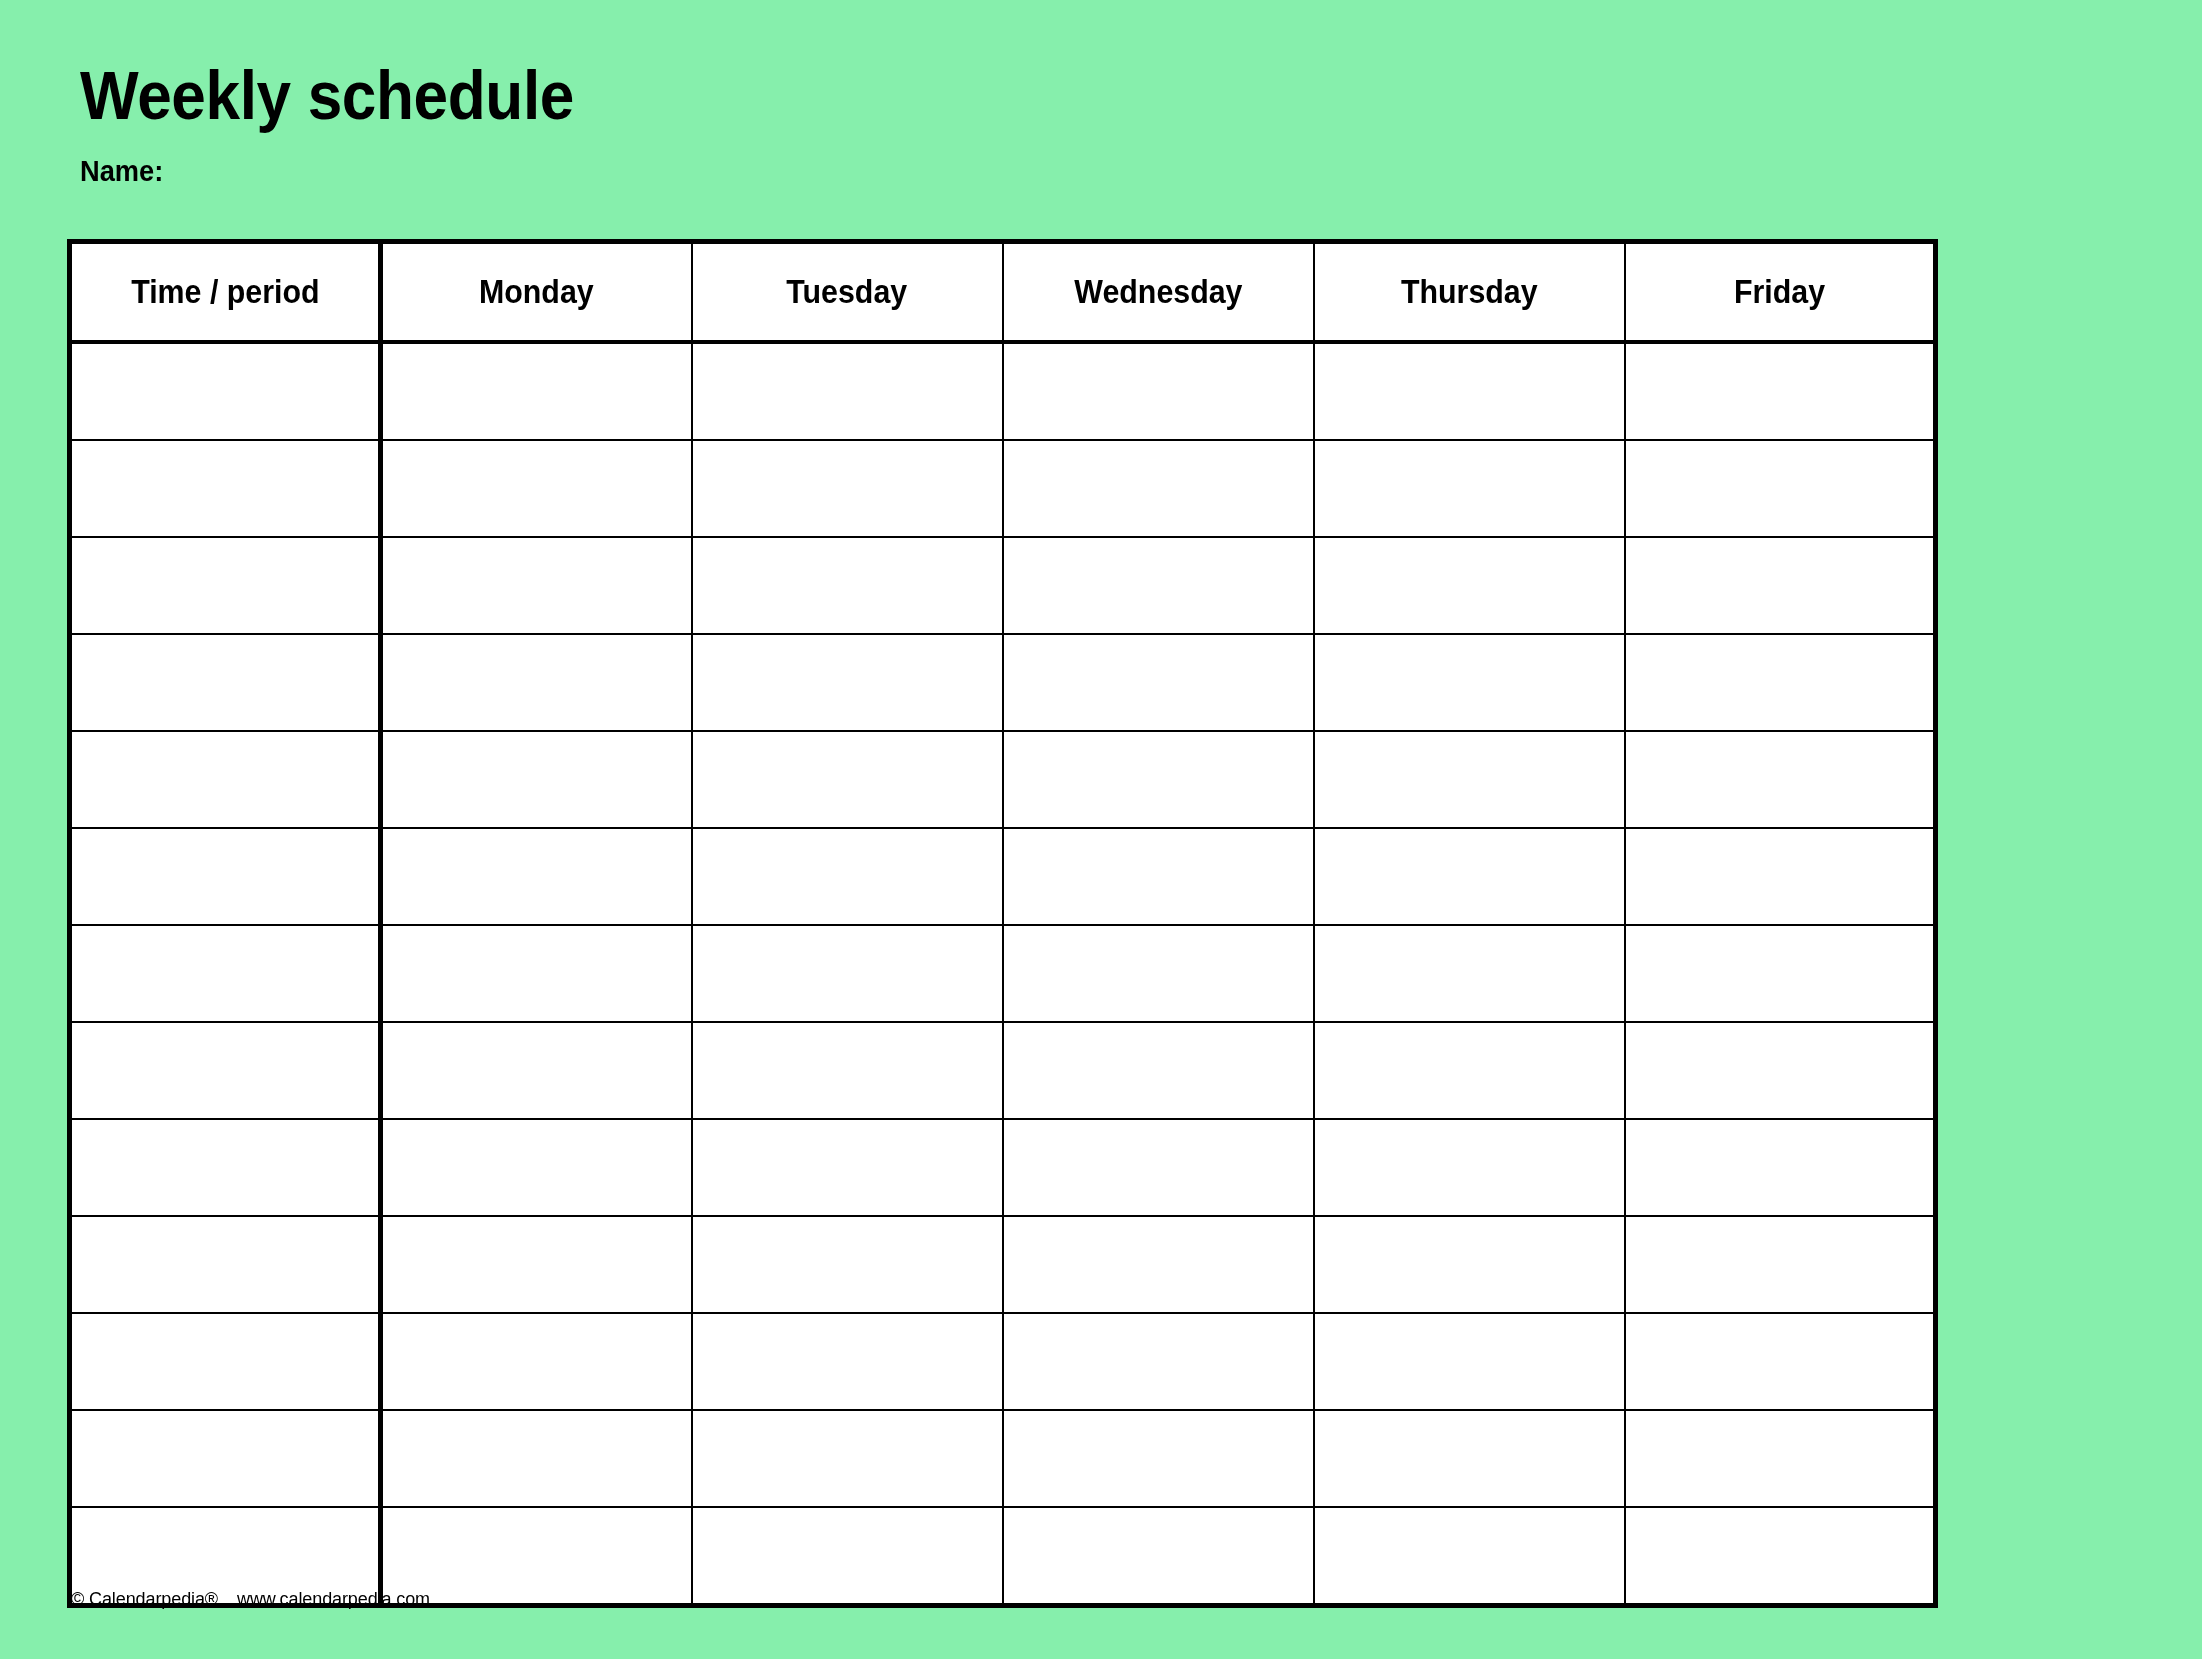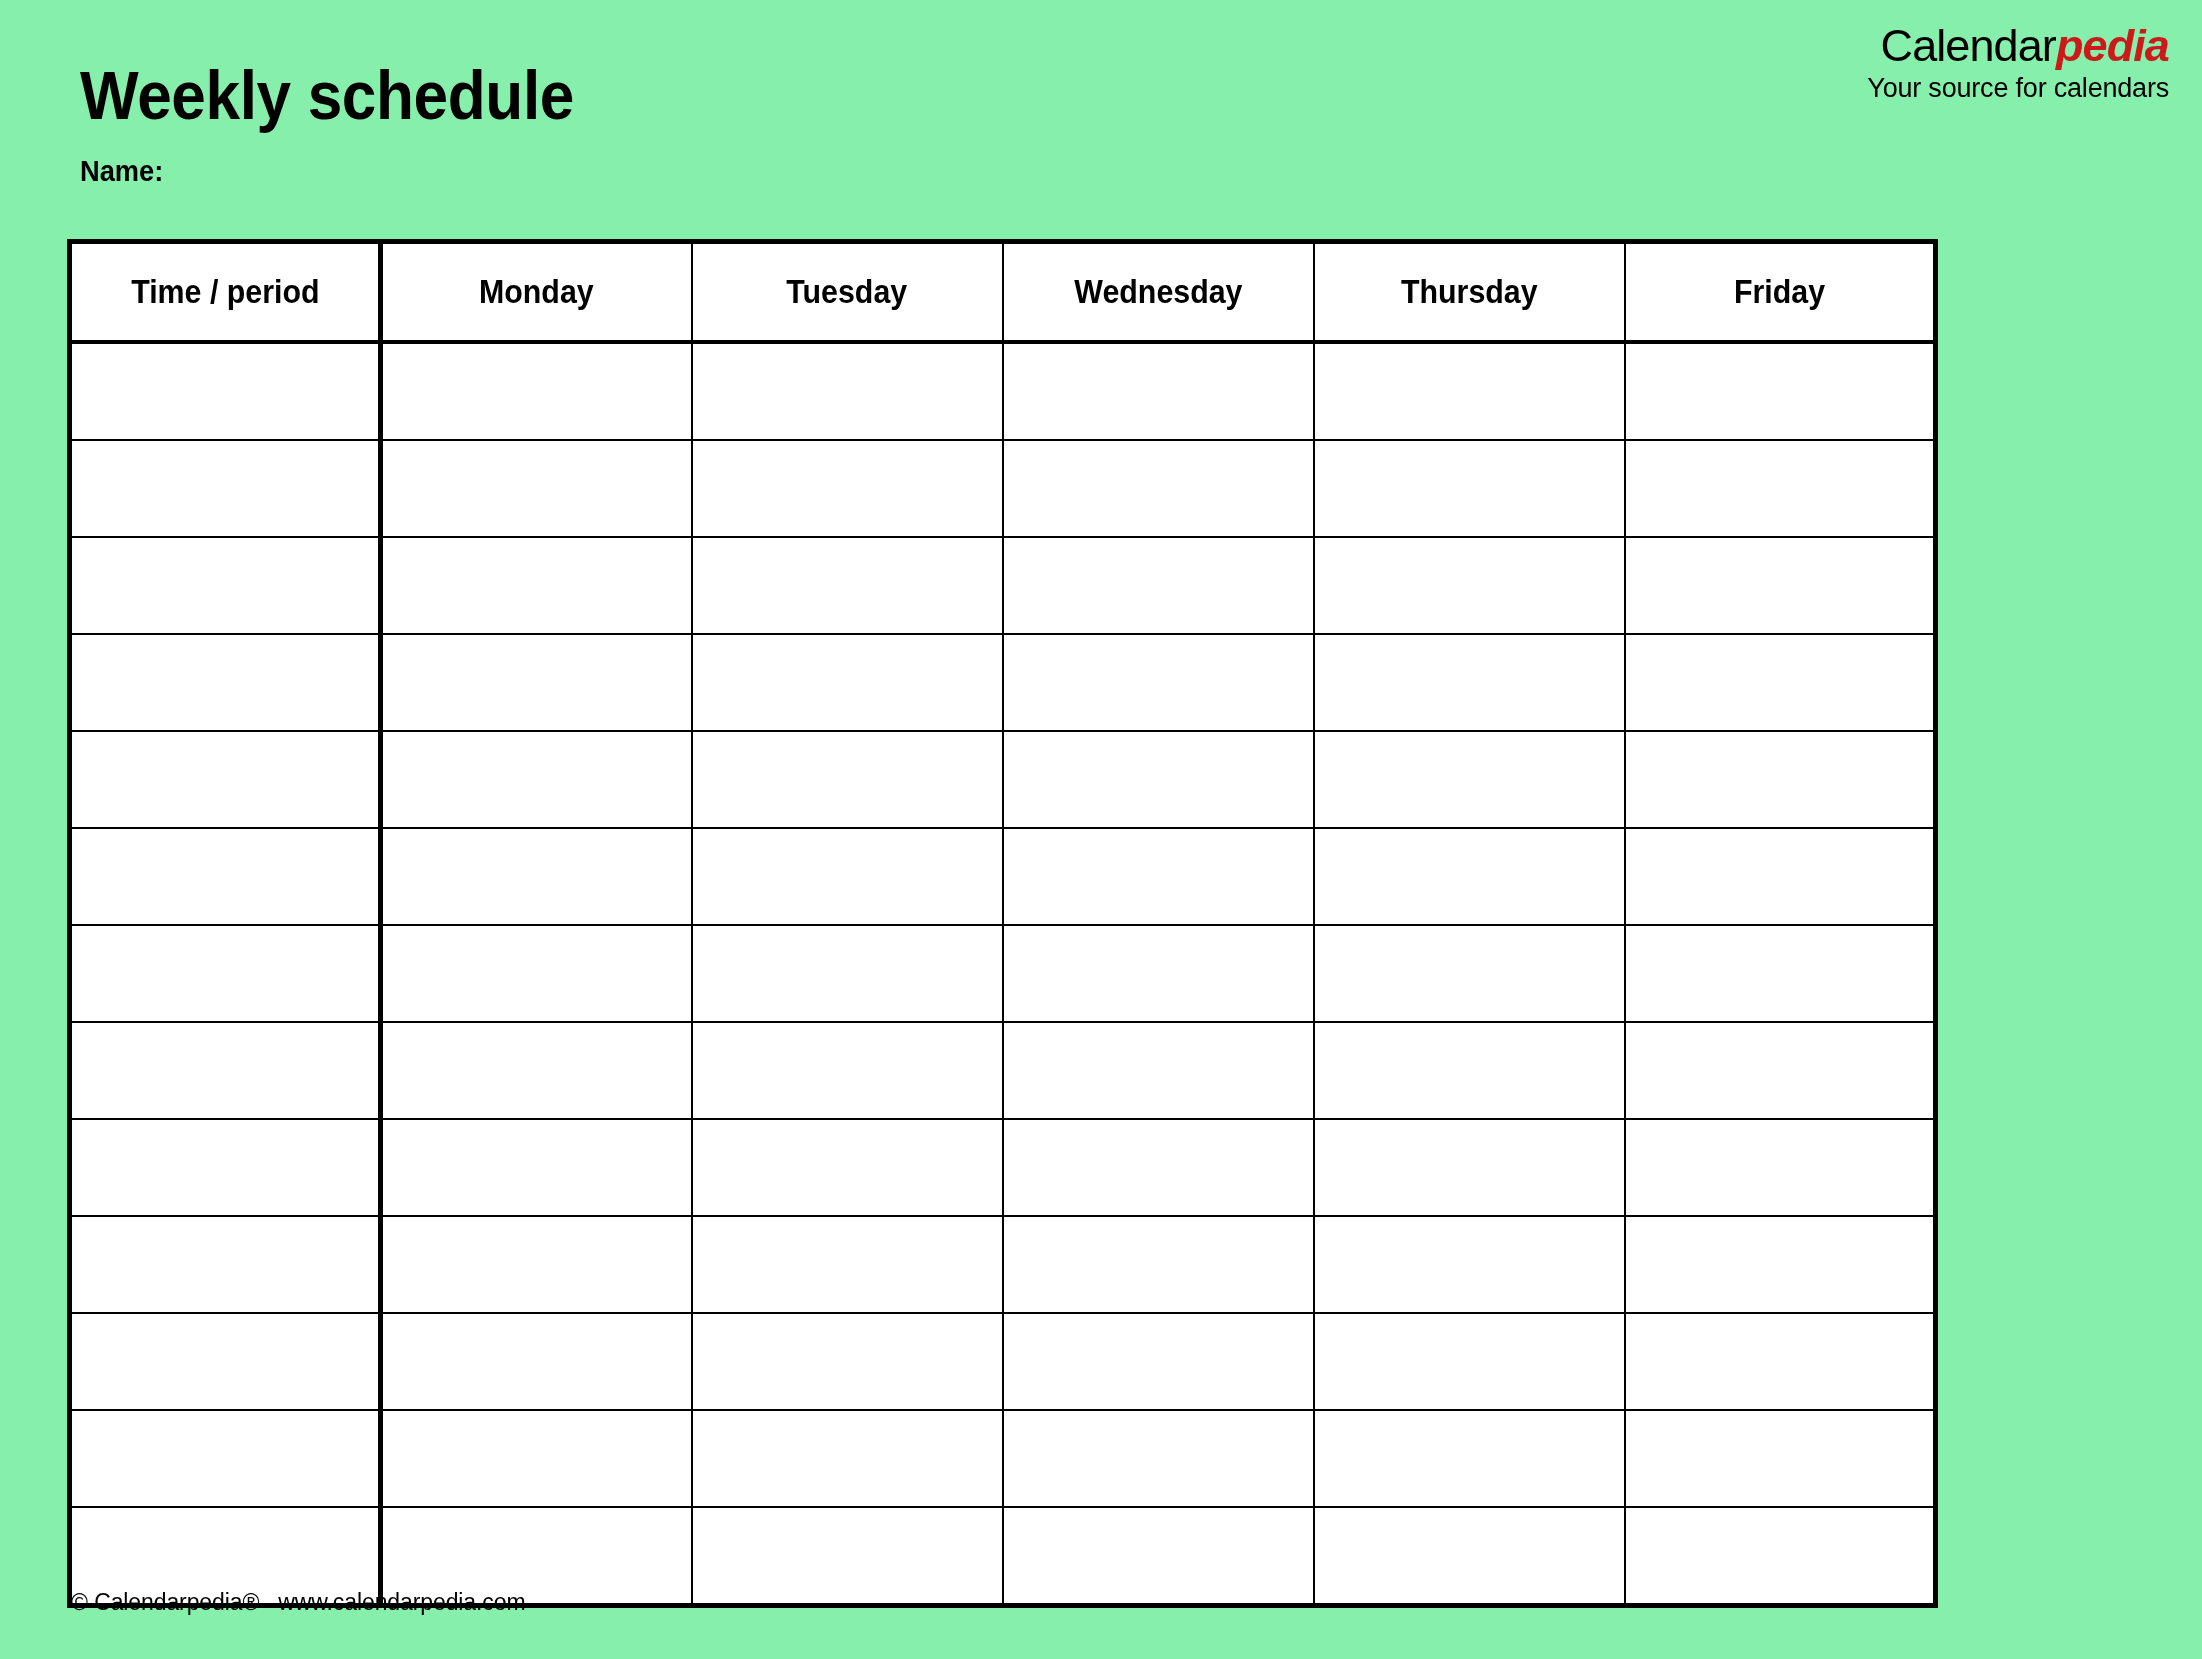--- a/index.html
+++ b/index.html
@@ -152,21 +152,21 @@
 
   tbody tr.body-row:last-child td {
     border-bottom: none;
   }
 
   
   .footer {
     position: absolute;
     left: 71px;
     top: 1589px;
-    font-size: 23px;
+    font-size: 18px;
     font-weight: normal;
     color: #000000;
     white-space: nowrap;
     letter-spacing: -0.1px;
   }
 
   .footer .footer-sep {
     display: inline-block;
     width: 19px;
   }
@@ -175,26 +175,20 @@
 <body>
 
 <div id="page">
 
   <div class="header-band">
 
     <h1 class="page-title">Weekly schedule</h1>
 
     <div class="name-label">Name:</div>
 
-    <div class="brand">
-      <div class="brand-wordmark">
-        <span class="brand-part-1">Calendar</span><span class="brand-part-2">pedia</span>
-      </div>
-      <div class="brand-tagline">Your source for calendars</div>
-    </div>
 
   </div>
 
   <div class="schedule-wrap">
     <table class="schedule">
       <thead>
         <tr class="head-row">
             <th class="col-time"><span class="hdr-text">Time / period</span></th>
             <th class="col-day"><span class="hdr-text">Monday</span></th>
             <th class="col-day"><span class="hdr-text">Tuesday</span></th>

